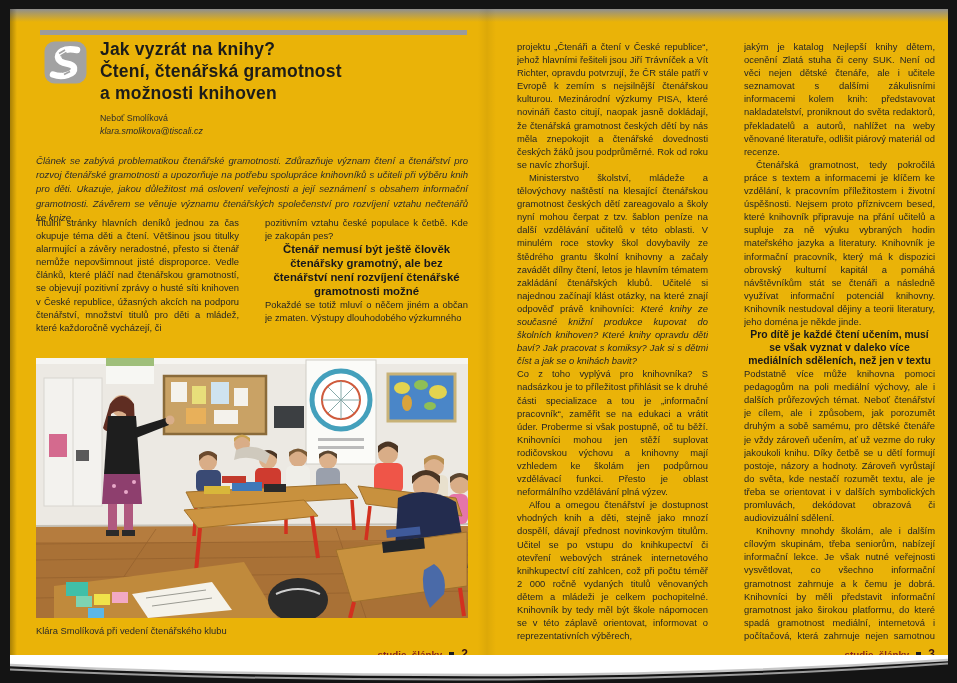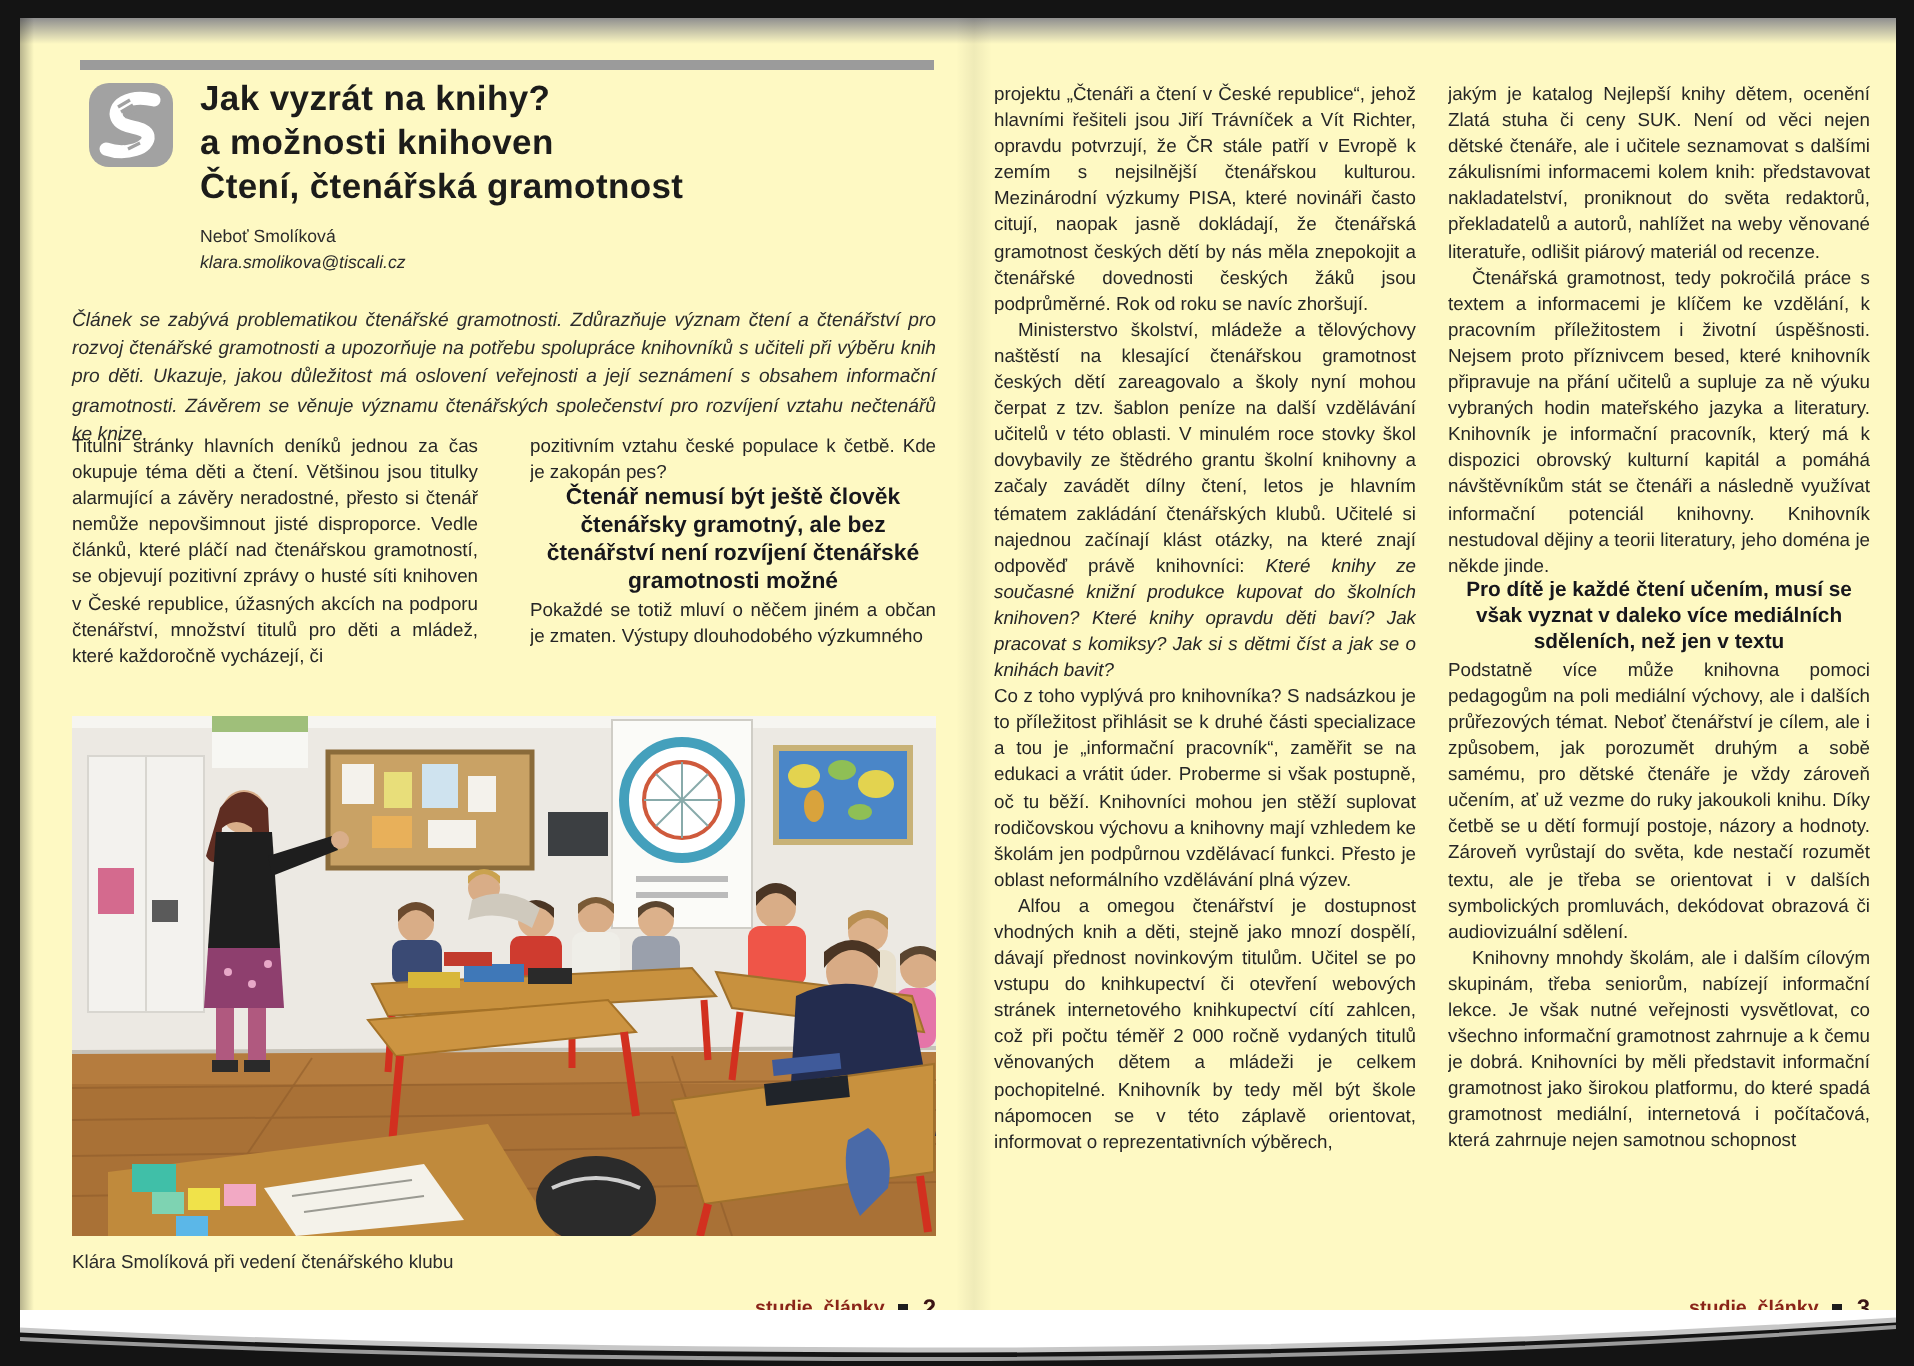--- a/index.html
+++ b/index.html
@@ -1,18 +1,18 @@
 <!DOCTYPE html>
 <html lang="cs"><head>
 <meta charset="utf-8">
 <style>
   html,body{margin:0;padding:0;}
   body{font-family:"Liberation Sans","DejaVu Sans",sans-serif;}
   .stage{position:relative;width:957px;height:683px;background:#141414;overflow:hidden;}
-  .spread{position:absolute;left:10px;top:9px;width:938px;height:646px;background:#fef9c3;}
+  .spread{position:absolute;left:10px;top:9px;width:938px;height:646px;background:#eab308;}
   .top-shade{position:absolute;left:0;top:0;width:938px;height:13px;background:linear-gradient(#8f8f8f,rgba(255,255,255,0));pointer-events:none;}
   .left-shade{position:absolute;left:0;top:0;width:7px;height:100%;background:linear-gradient(90deg,rgba(0,0,0,.28),rgba(0,0,0,0));pointer-events:none;}
   .fold{position:absolute;left:468px;top:0;width:18px;height:100%;background:linear-gradient(90deg,rgba(0,0,0,0),rgba(0,0,0,.06) 50%,rgba(0,0,0,0));pointer-events:none;}
   .curl{position:absolute;left:10px;top:655px;width:938px;height:26px;}
 
   .page{position:absolute;top:0;height:100%;}
   .page-left{left:0;width:470px;}
   .page-right{left:470px;width:468px;}
 
   .headbar{position:absolute;left:30px;top:21px;width:427px;height:5px;background:#9b9b9b;}
@@ -31,21 +31,21 @@
 
   .photo{position:absolute;left:26px;top:349px;width:432px;height:260px;overflow:hidden;background:#ece9e3;}
   .caption{position:absolute;left:26px;top:616px;font-size:9.4px;color:#2b2b2b;}
   .footer{position:absolute;top:638px;font-size:9.8px;font-weight:bold;color:#8a2418;display:flex;align-items:center;gap:7px;text-align:center;}
   .footer-left{left:26px;width:432px;justify-content:flex-end;}
   .footer-right{left:17px;width:438px;justify-content:flex-end;}
   .footer .sq{width:5px;height:5px;background:#1d1d1d;display:inline-block;}
   .footer .num{font-size:12px;color:#3a1414;}
 
   .cols-right{position:absolute;left:17px;top:31px;width:438px;height:602px;display:flex;gap:16px;overflow:hidden;}
-  .colr{width:211px;font-size:9.4px;line-height:13.1px;color:#262626;text-align:justify;overflow:hidden;}
+  .colr{width:211px;font-size:9.4px;line-height:13.1px;color:#262626;text-align:justify;overflow:hidden;margin-left:20px;}
   .colr p{margin:0;}
 </style>
 </head>
 <body>
 
 <div class="stage">
   <div class="spread">
 
     <div class="page page-left">
       <div class="headbar"></div>
@@ -57,22 +57,22 @@
           <line x1="15" y1="12.5" x2="21" y2="9"></line>
             <line x1="16.5" y1="15" x2="22.5" y2="11.5"></line>
             <line x1="18.5" y1="17.5" x2="24.5" y2="14"></line>
           <line x1="18" y1="31" x2="24" y2="28"></line>
             <line x1="20" y1="33.5" x2="26" y2="30.5"></line>
         </g>
       </svg>
 
       <div class="title">
         <div>Jak vyzrát na knihy?</div>
+        <div>Čtení, čtenářská gramotnost</div>
         <div>a možnosti knihoven</div>
-        <div>Čtení, čtenářská gramotnost</div>
       </div>
 
       <div class="author">Neboť Smolíková</div>
       <div class="email">klara.smolikova@tiscali.cz</div>
 
       <div class="abstract">Článek se zabývá problematikou čtenářské gramotnosti. Zdůrazňuje význam čtení a čtenářství pro rozvoj čtenářské gramotnosti a upozorňuje na potřebu spolupráce knihovníků s učiteli při výběru knih pro děti. Ukazuje, jakou důležitost má oslovení veřejnosti a její seznámení s obsahem informační gramotnosti. Závěrem se věnuje významu čtenářských společenství pro rozvíjení vztahu nečtenářů ke knize.</div>
 
       <div class="cols-left">
         <div class="col">
           <p>Titulní stránky hlavních deníků jednou za čas okupuje téma děti a čtení. Většinou jsou titulky alarmující a závěry neradostné, přesto si čtenář nemůže nepovšimnout jisté disproporce. Vedle článků, které pláčí nad čtenářskou gramotností, se objevují pozitivní zprávy o husté síti knihoven v České republice, úžasných akcích na podporu čtenářství, množství titulů pro děti a mládež, které každoročně vycházejí, či</p>

